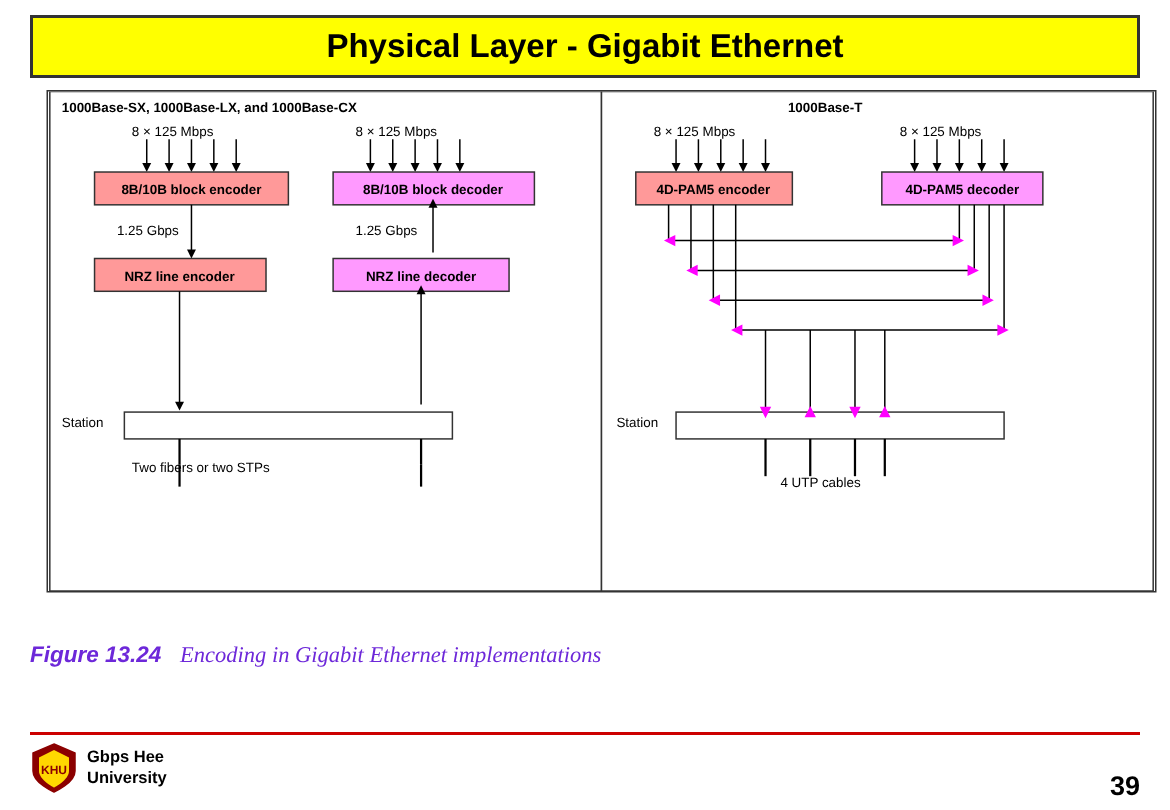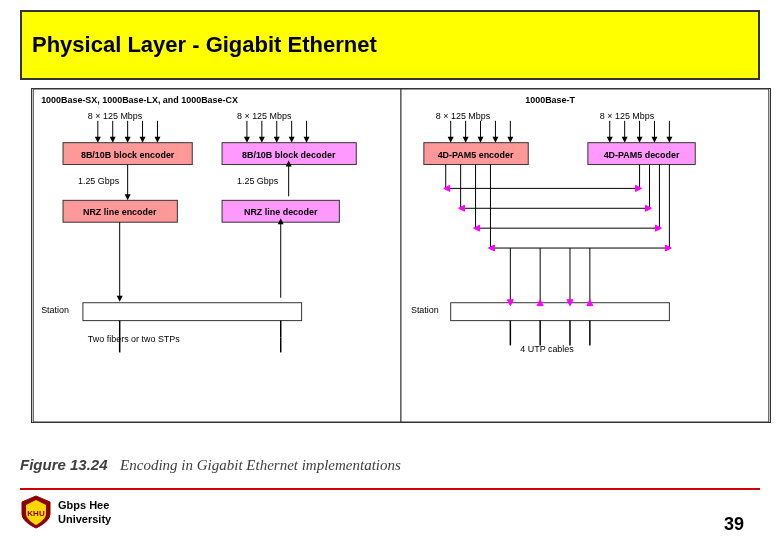--- a/index.html
+++ b/index.html
@@ -9,22 +9,22 @@
       background: #fff;
       font-family: Arial, sans-serif;
       overflow: hidden;
       position: relative;
     }
 
     
     .title-bar {
       background: #ffff00;
       border: 2px solid #333;
-      text-align: left;
-      padding: 20px 10px;
+      text-align: center;
+      padding: 6px 10px;
       margin: 10px 20px 8px 20px;
     }
     .title-bar h1 {
       font-size: 22px;
       font-weight: bold;
       color: #000;
       font-family: Arial, sans-serif;
     }
 
     
@@ -32,21 +32,21 @@
       margin: 0 20px;
       position: relative;
       height: 360px;
       padding-left: 11px;
     }
 
     
     .figure-caption {
       margin: 8px 20px 0 20px;
       font-size: 15px;
-      color: #404040;
+      color: #6d28d9;
     }
     .figure-caption .fig-num {
       font-style: italic;
       font-weight: bold;
     }
     .figure-caption .fig-desc {
       font-style: italic;
       font-family: 'Times New Roman', serif;
       font-size: 15px;
     }
@@ -86,21 +86,21 @@
 
     .university-name {
       font-size: 11px;
       font-weight: bold;
       color: #000;
       line-height: 1.3;
     }
 
     .page-number {
       position: absolute;
-      right: 36px;
+      right: 20px;
       bottom: 5px;
       font-size: 18px;
       font-weight: bold;
       color: #000;
     }
   </style>
 </head>
 <body>
 
 <div class="title-bar">

